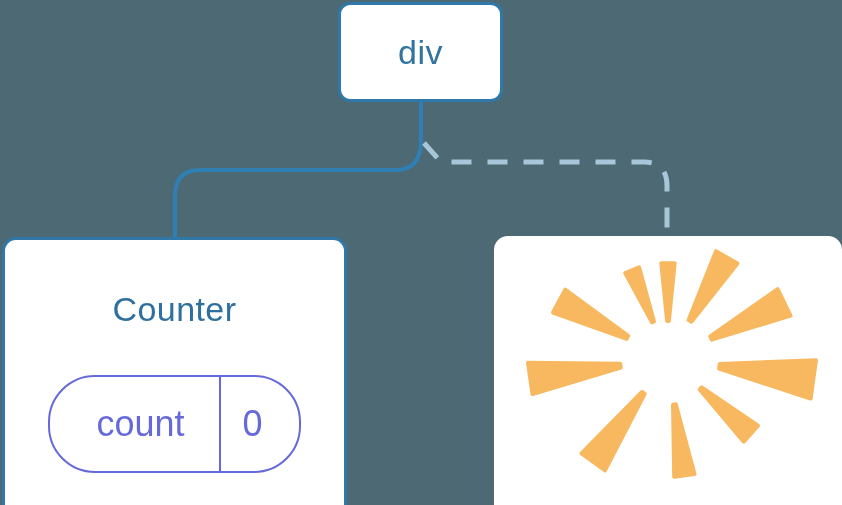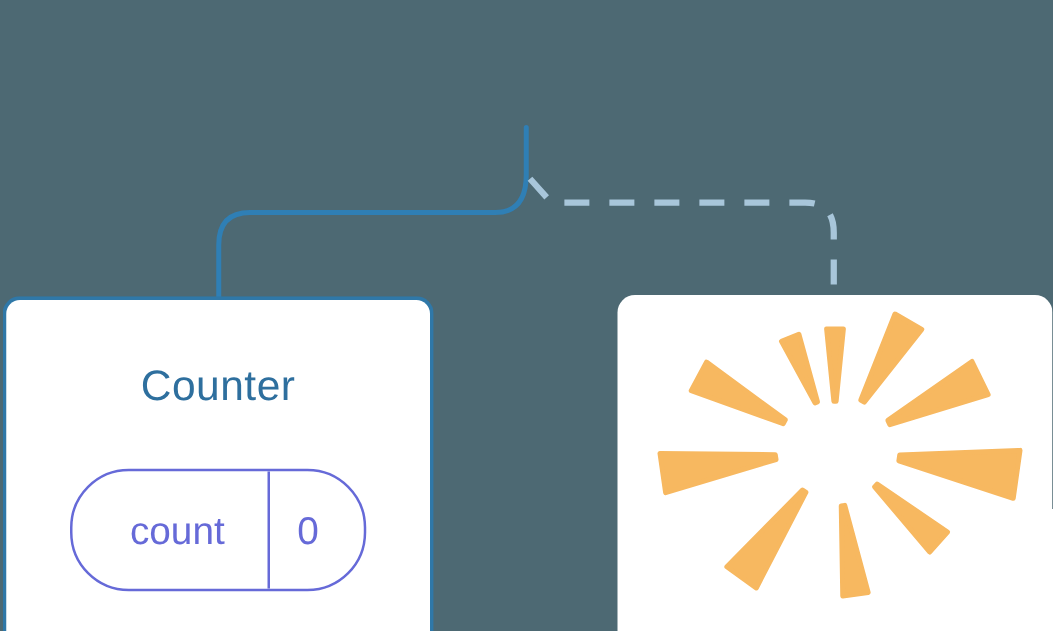--- a/index.html
+++ b/index.html
@@ -84,21 +84,21 @@
     border-radius: 47px;
     overflow: hidden;
     background: #ffffff;
   }
   .state-pill .pill-key,
   .state-pill .pill-val {
     display: flex;
     align-items: center;
     justify-content: center;
     color: #666ad8;
-    font-size: 31px;
+    font-size: 36px;
     line-height: 1;
   }
   .state-pill .pill-key {
     padding: 0 34px 0 46px;
   }
   .state-pill .pill-val {
     padding: 0 36px 0 22px;
     border-left: 2px solid #666ad8;
   }
 
@@ -122,20 +122,23 @@
 
 <div id="stage">
 
   <svg id="connectors" viewBox="0 0 842 505" width="842" height="505" aria-hidden="true">
 
     <path d="M 421 102 L 421 140 Q 421 170 396 170 L 200 170 Q 175 170 175 196 L 175 240" fill="none" stroke="#2f7fb5" stroke-width="4" stroke-linecap="round"></path>
 
     <path d="M 424 143 L 441 162 L 644 162 Q 667 162 667 186 L 667 240" fill="none" stroke="#a8c6da" stroke-width="5" stroke-linecap="butt" stroke-dasharray="20 16"></path>
   </svg>
 
+  <div class="card bordered" id="card-div">
+    <span class="node-label">div</span>
+  </div>
 
   <div class="card bordered" id="card-counter">
     <span class="node-label">Counter</span>
     <div class="state-pill">
       <span class="pill-key">count</span>
       <span class="pill-val">0</span>
     </div>
   </div>
 
   <div class="card" id="card-burst">

